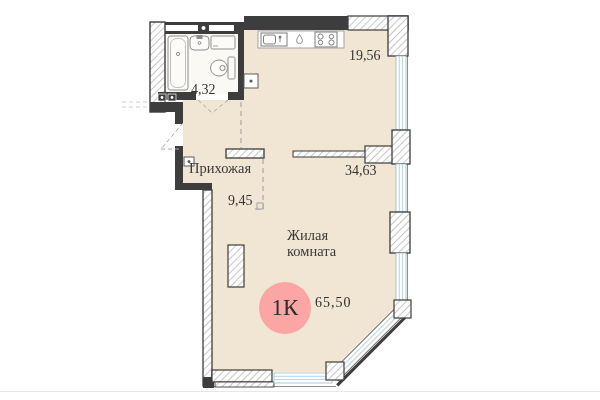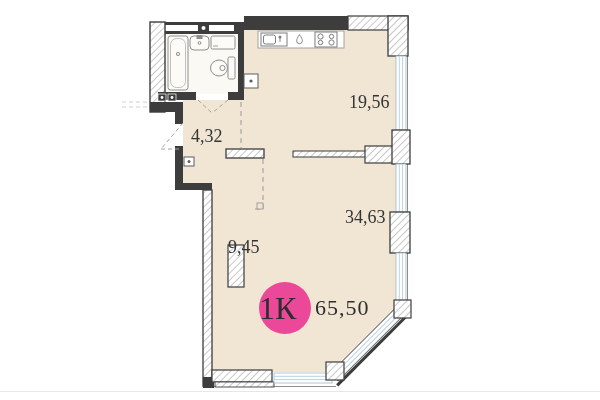--- a/index.html
+++ b/index.html
@@ -1,23 +1,23 @@
 <!DOCTYPE html>
 <html><head>
 <meta charset="utf-8">
 <style>
   html,body{margin:0;padding:0;background:#ffffff;}
   #stage{position:relative;width:600px;height:400px;background:#ffffff;overflow:hidden;
          font-family:"Liberation Serif","DejaVu Serif",serif;color:#3a3a3a;}
   .lbl{position:absolute;white-space:pre-line;}
   .room-name{font-size:14.5px;line-height:16px;color:#3a3a3a;}
-  .area-num{font-size:18px;color:#343434;margin-top:44px;}
+  .area-num{font-size:14px;color:#343434;}
   #total-badge{position:absolute;left:259px;top:282px;width:52px;height:52px;border-radius:50%;
-               background:#ec4899;line-height:52px;font-size:32px;color:#2e2e2e;}
-  #total-area{position:absolute;left:315px;top:295px;font-size:22px;color:#2e2e2e;letter-spacing:1px;}
+               background:#fca5a5;text-align:center;line-height:52px;font-size:23px;color:#2e2e2e;}
+  #total-area{position:absolute;left:315px;top:295px;font-size:14px;color:#2e2e2e;letter-spacing:1px;}
   #bottom-rule{position:absolute;left:0;right:0;top:391px;height:1px;background:#e7e7e4;}
   svg{position:absolute;left:0;top:0;}
 </style>
 </head>
 <body>
 
 <div id="stage">
 
   <svg width="600" height="400" viewBox="0 0 600 400">
     <defs>
@@ -177,20 +177,22 @@
       <circle cx="172" cy="97.5" r="1.4" fill="#ffffff"></circle>
     </g>
     <g>
       <rect x="184" y="157" width="10" height="9" fill="#ffffff" stroke="#5d5d5d" stroke-width="1"></rect>
       <circle cx="189" cy="161.5" r="1.5" fill="#5d5d5d"></circle>
     </g>
   </svg>
 
   <div class="lbl area-num" style="left:191px;top:82px;text-align:right;">4,32</div>
   <div class="lbl area-num" style="left:349px;top:48px;">19,56</div>
+  <div class="lbl room-name" style="left:189px;top:160px;">Прихожая</div>
   <div class="lbl area-num" style="left:228px;top:193px;">9,45</div>
   <div class="lbl area-num" style="left:345px;top:163px;font-family:Liberation Serif, serif;">34,63</div>
+  <div class="lbl room-name" style="left:287px;top:227px;width:70px;">Жилая комната</div>
 
   <div id="total-badge">1К</div>
   <div id="total-area">65,50</div>
 
   <div id="bottom-rule"></div>
 </div>
 
 </body></html>

